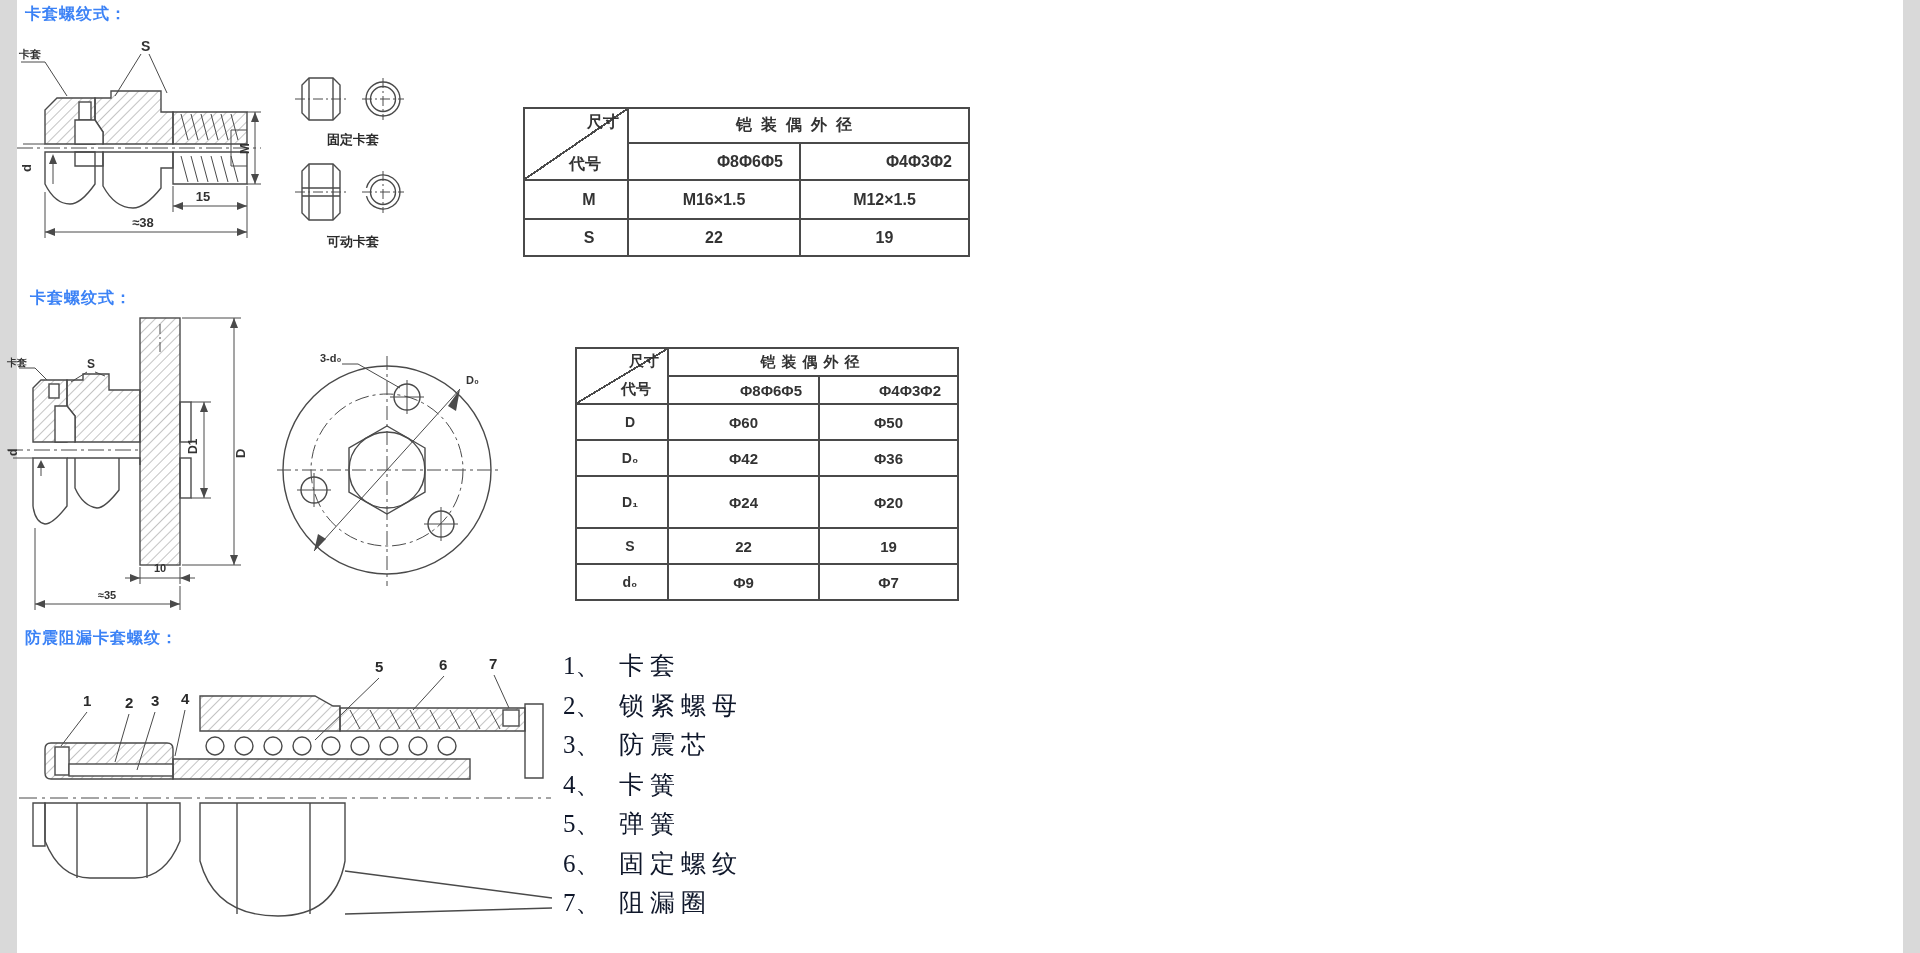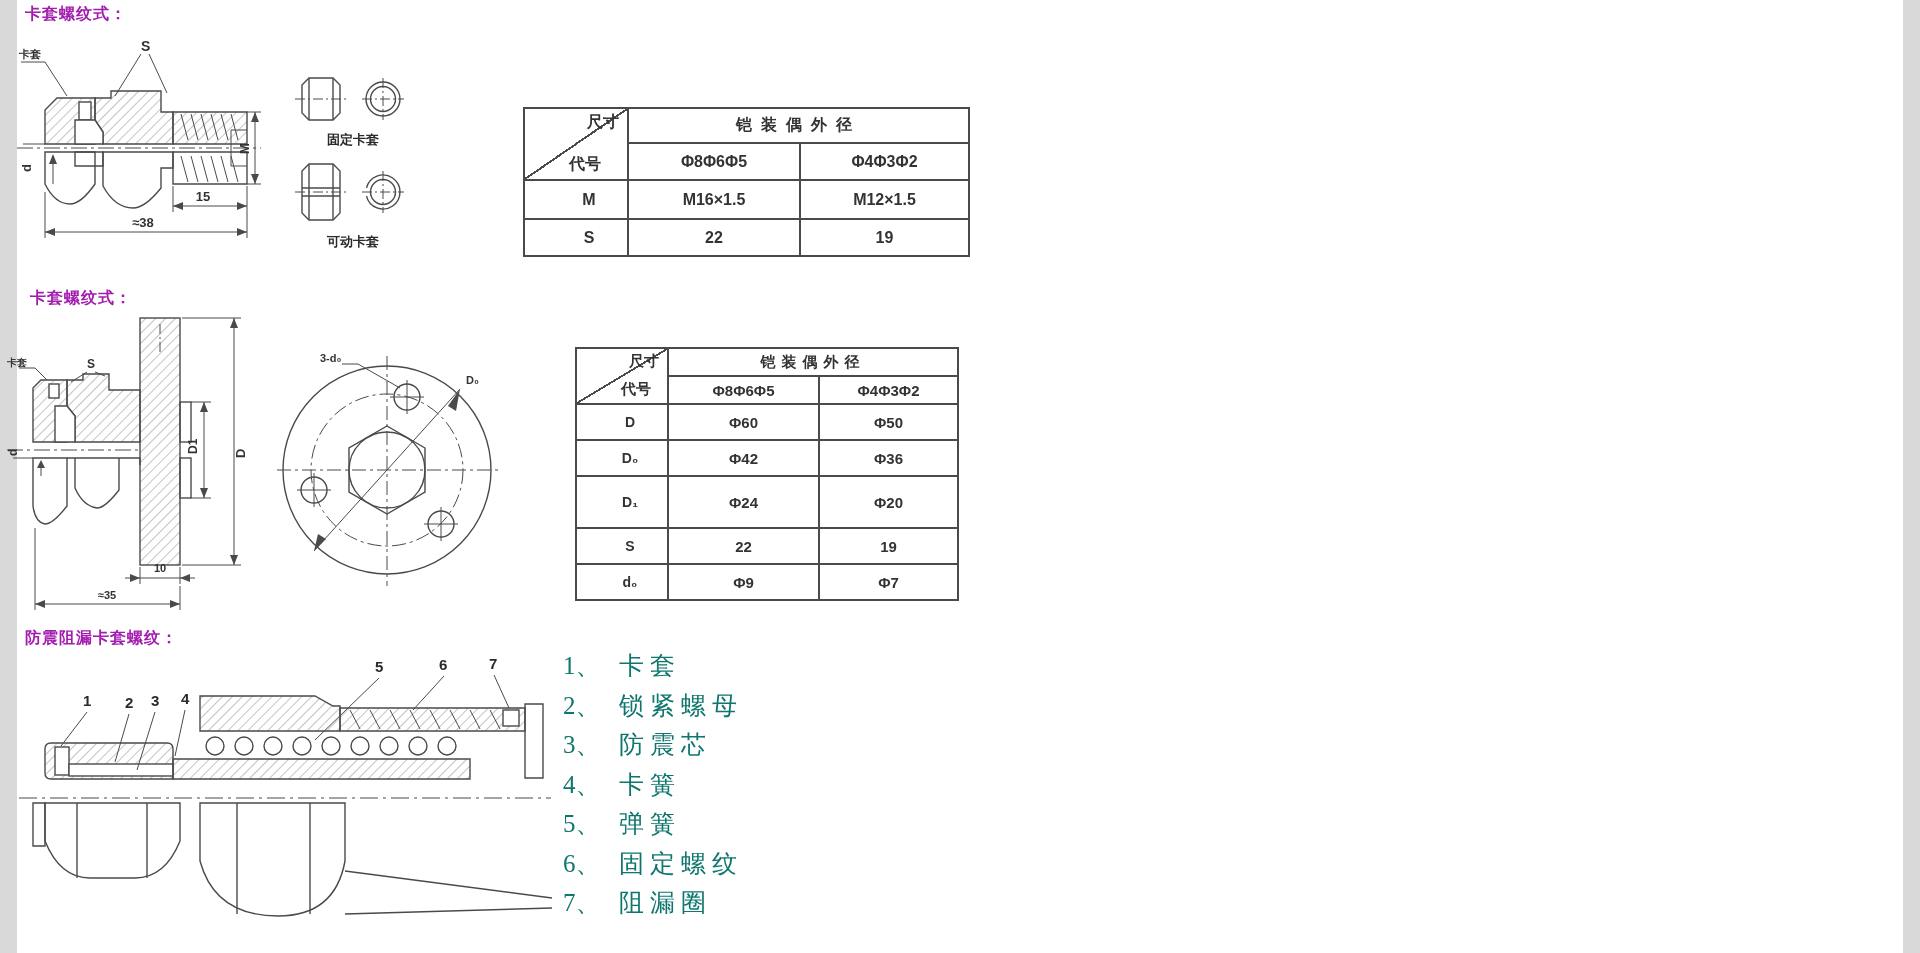--- a/index.html
+++ b/index.html
@@ -1,40 +1,40 @@
 <!DOCTYPE html>
 <html><head>
 <meta charset="utf-8">
 <style>
   * { margin:0; padding:0; box-sizing:border-box; }
   html,body { width:1920px; height:953px; background:#ffffff; overflow:hidden;
               font-family:"Liberation Sans", sans-serif; color:#333; }
   .abs { position:absolute; }
   .edge-strip { position:absolute; top:0; width:17px; height:953px; background:#d9d9d9; }
-  .section-title { position:absolute; font-size:16px; font-weight:bold; color:#a21caf; letter-spacing:1px; }
+  .section-title { position:absolute; font-size:16px; font-weight:bold; color:#3b82f6; letter-spacing:1px; }
 
   
   table.spec { border-collapse:collapse; table-layout:fixed; background:#fff; }
   table.spec td { border:2px solid #4a4a4a; font-weight:bold; color:#333; text-align:center; vertical-align:middle; }
   .t1 td { font-size:16px; }
   .t2 td { font-size:15px; }
   td.corner { position:relative; padding:0;
     background:linear-gradient(to bottom right, transparent calc(50% - 1px), #4a4a4a calc(50% - 1px), #4a4a4a calc(50% + 1px), transparent calc(50% + 1px)); }
   td.corner .c-top { position:absolute; top:3px; right:8px;font-family:Liberation Mono, monospace; }
   td.corner .c-bot { position:absolute; bottom:4px; left:7px;margin-left:37px; }
   td.grp { letter-spacing:9px; }
   .t2 td.grp { letter-spacing:6px; }
   td.sub { padding:0; }
-  td.sub .phis { display:flex; justify-content:center; padding:0 16px; }
+  td.sub .phis { display:flex; justify-content:flex-end; padding:0 16px; }
   td.code { text-align:left; padding-left:26px; }
   .t2 td.code { padding-left:16px; font-size:14px; }
 
   
   .parts { position:absolute; left:563px; top:646px; list-style:none;
-           font-family:"Liberation Serif", serif; font-size:25px; color:#0f766e; }
+           font-family:"Liberation Serif", serif; font-size:25px; color:#0f172a; }
   .parts li { height:39.5px; line-height:39.5px; white-space:nowrap; }
   .parts .pnum { display:inline-block; width:56px; }
   .parts .pname { letter-spacing:6px; }
 
   svg text { font-family:"Liberation Sans", sans-serif; }
 </style>
 </head>
 <body>
 
 <div class="edge-strip" style="left:0"></div>

